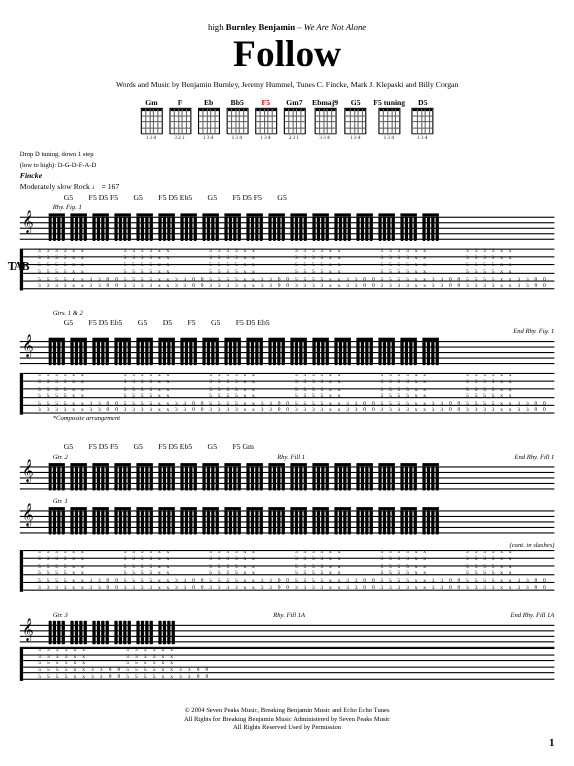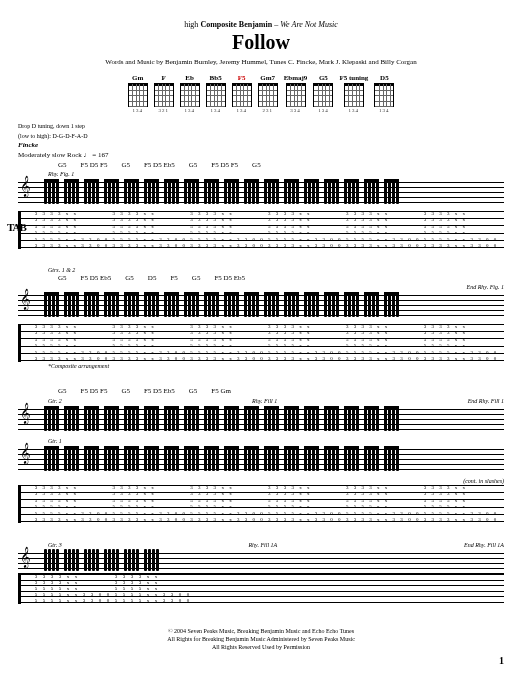--- a/index.html
+++ b/index.html
@@ -1,19 +1,19 @@
 <!DOCTYPE html>
 <html><head>
 <meta charset="utf-8">
 <style>
 body{margin:0;background:#fff;font-family:"Times New Roman",serif;color:#000;width:522px;padding:20px 18px;box-sizing:border-box}
 .header-from{text-align:center;font-size:8px}
 .header-from .artist{font-weight:bold}
 .header-from .album{font-style:italic}
-.main-title{text-align:center;font-size:20px;font-weight:bold;margin:2px 0 4px}
+.main-title{text-align:center;font-size:34px;font-weight:bold;margin:2px 0 4px}
 .credits{text-align:center;font-size:7px;margin-bottom:8px}
 .chord-row{display:flex;justify-content:center;gap:6px;margin-bottom:16px}
 .chord-box{display:flex;flex-direction:column;align-items:center;font-size:7px}
 .chord-box .nm{font-weight:bold;margin-bottom:1px}
 .chord-box.highlight .nm{color:#c00}
 .diag{width:18px;height:22px;border:1px solid #000;position:relative;background:#fff}
 .diag::before{content:"";position:absolute;top:0;left:0;right:0;height:2px;background:#000}
 .diag .fret{position:absolute;left:0;right:0;border-top:1px solid #666}
 .diag .str{position:absolute;top:0;bottom:0;border-left:1px solid #666}
 .diag .fng{position:absolute;font-size:5px;bottom:-7px;left:0;right:0;text-align:center;letter-spacing:1px;color:#333}
@@ -38,22 +38,22 @@
 .rhyfig{font-size:6px;font-style:italic;margin:1px 0 1px 30px}
 .staff-small{height:22px}
 .footer{text-align:center;font-size:6px;margin-top:24px;line-height:1.3}
 .pagenum{text-align:right;font-size:10px;font-weight:bold;margin-top:4px}
 </style>
 </head>
 <body>
 
 <div class="header-from">
   <span>high</span>
-  <span class="artist">Composite Benjamin</span> –
-  <span class="album">We Are Not Music</span>
+  <span class="artist">Burnley Benjamin</span> –
+  <span class="album">We Are Not Alone</span>
 </div>
 <div class="main-title">Follow</div>
 <div class="credits">Words and Music by Benjamin Burnley, Jeremy Hummel, Tunes C. Fincke, Mark J. Klepaski and Billy Corgan</div>
 
 <div class="chord-row">
     <div class="chord-box">
       <div class="nm">Gm</div>
       <div class="diag">
         <div class="fret" style="top: 5.5px;"></div>
         <div class="fret" style="top: 11px;"></div>

